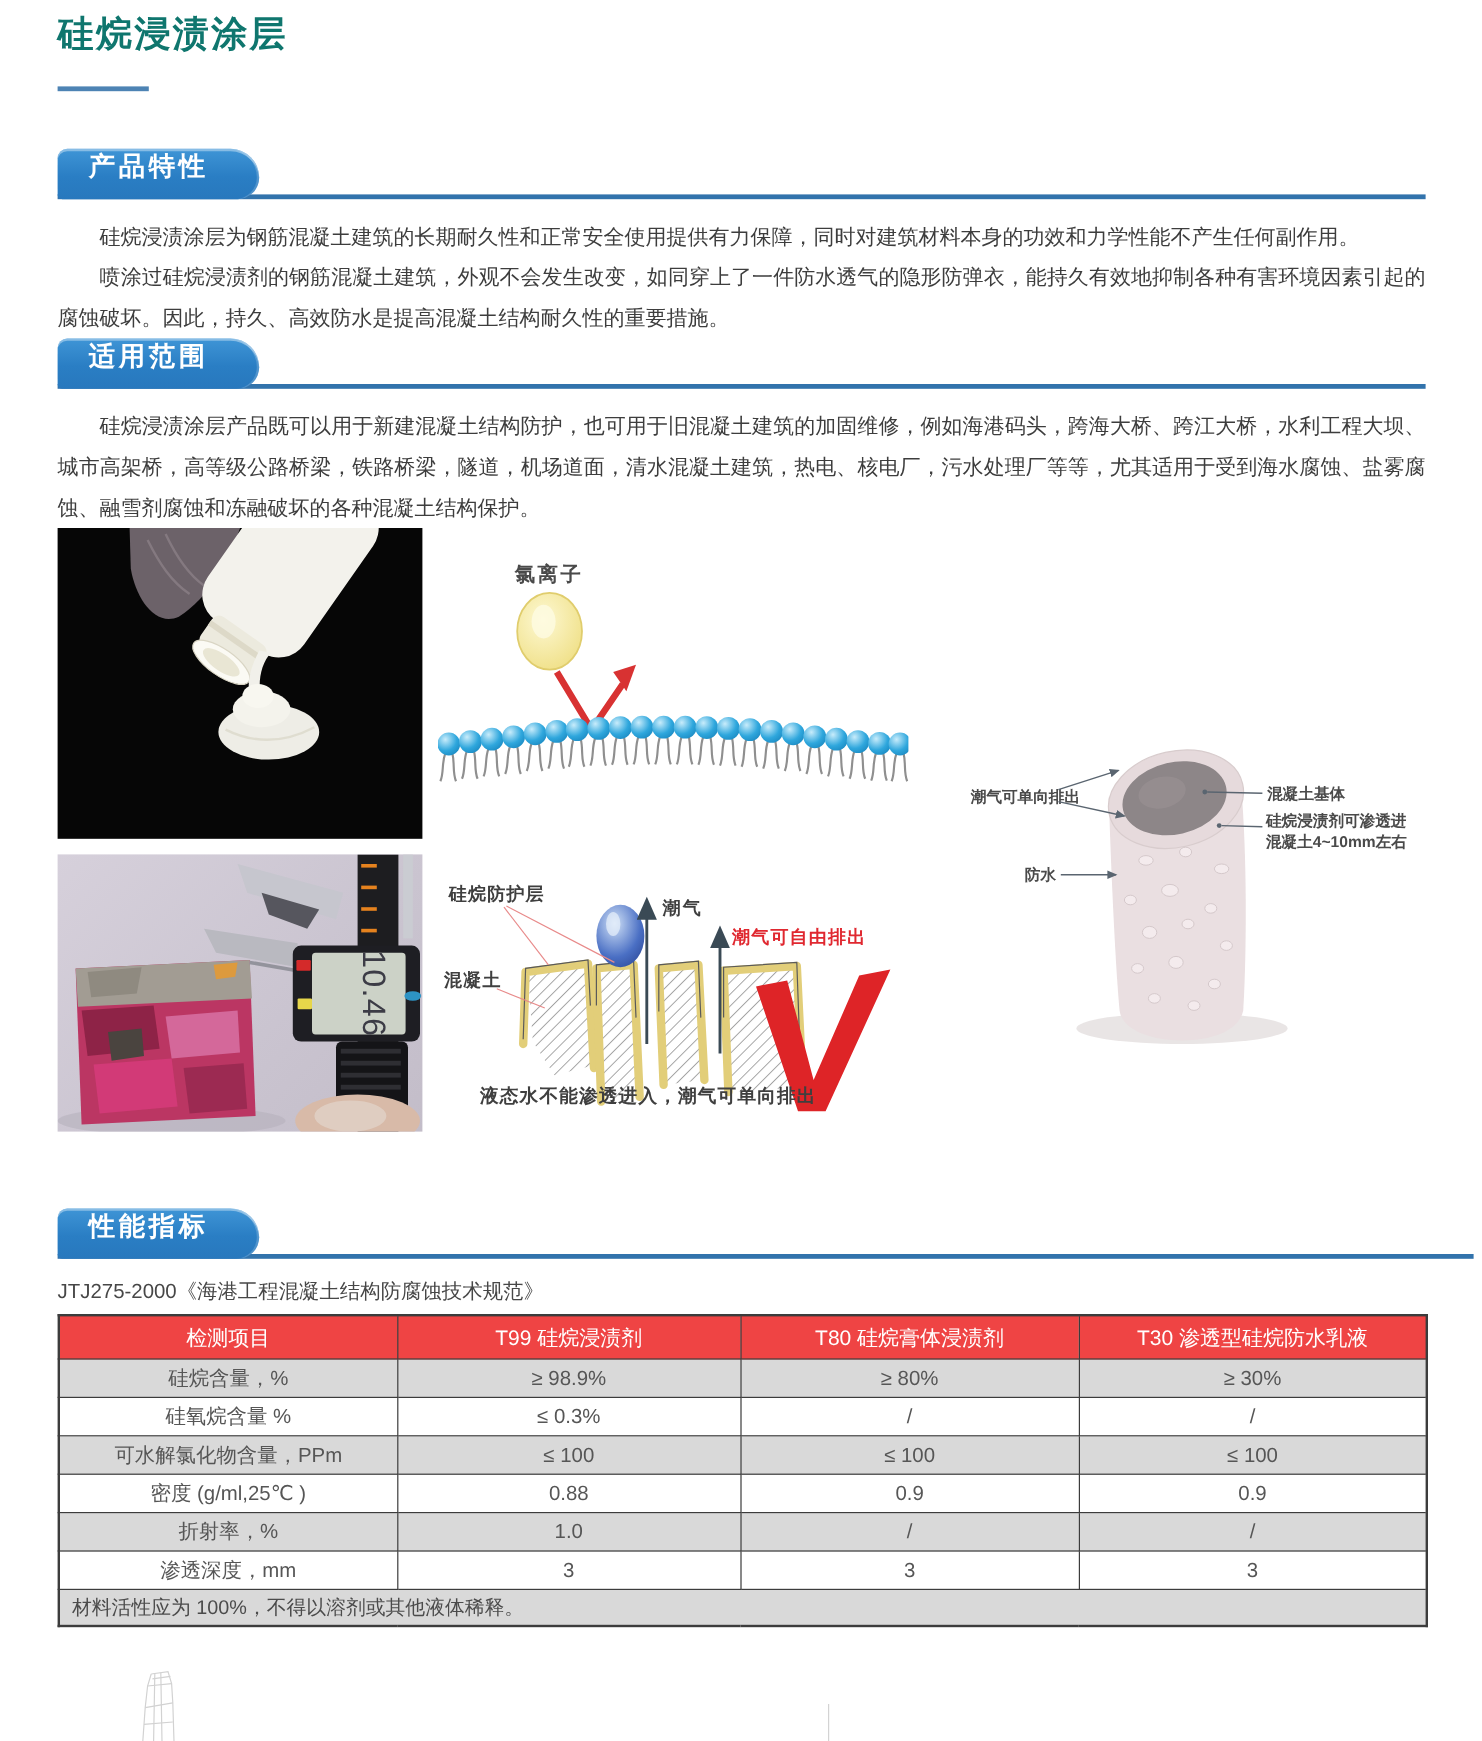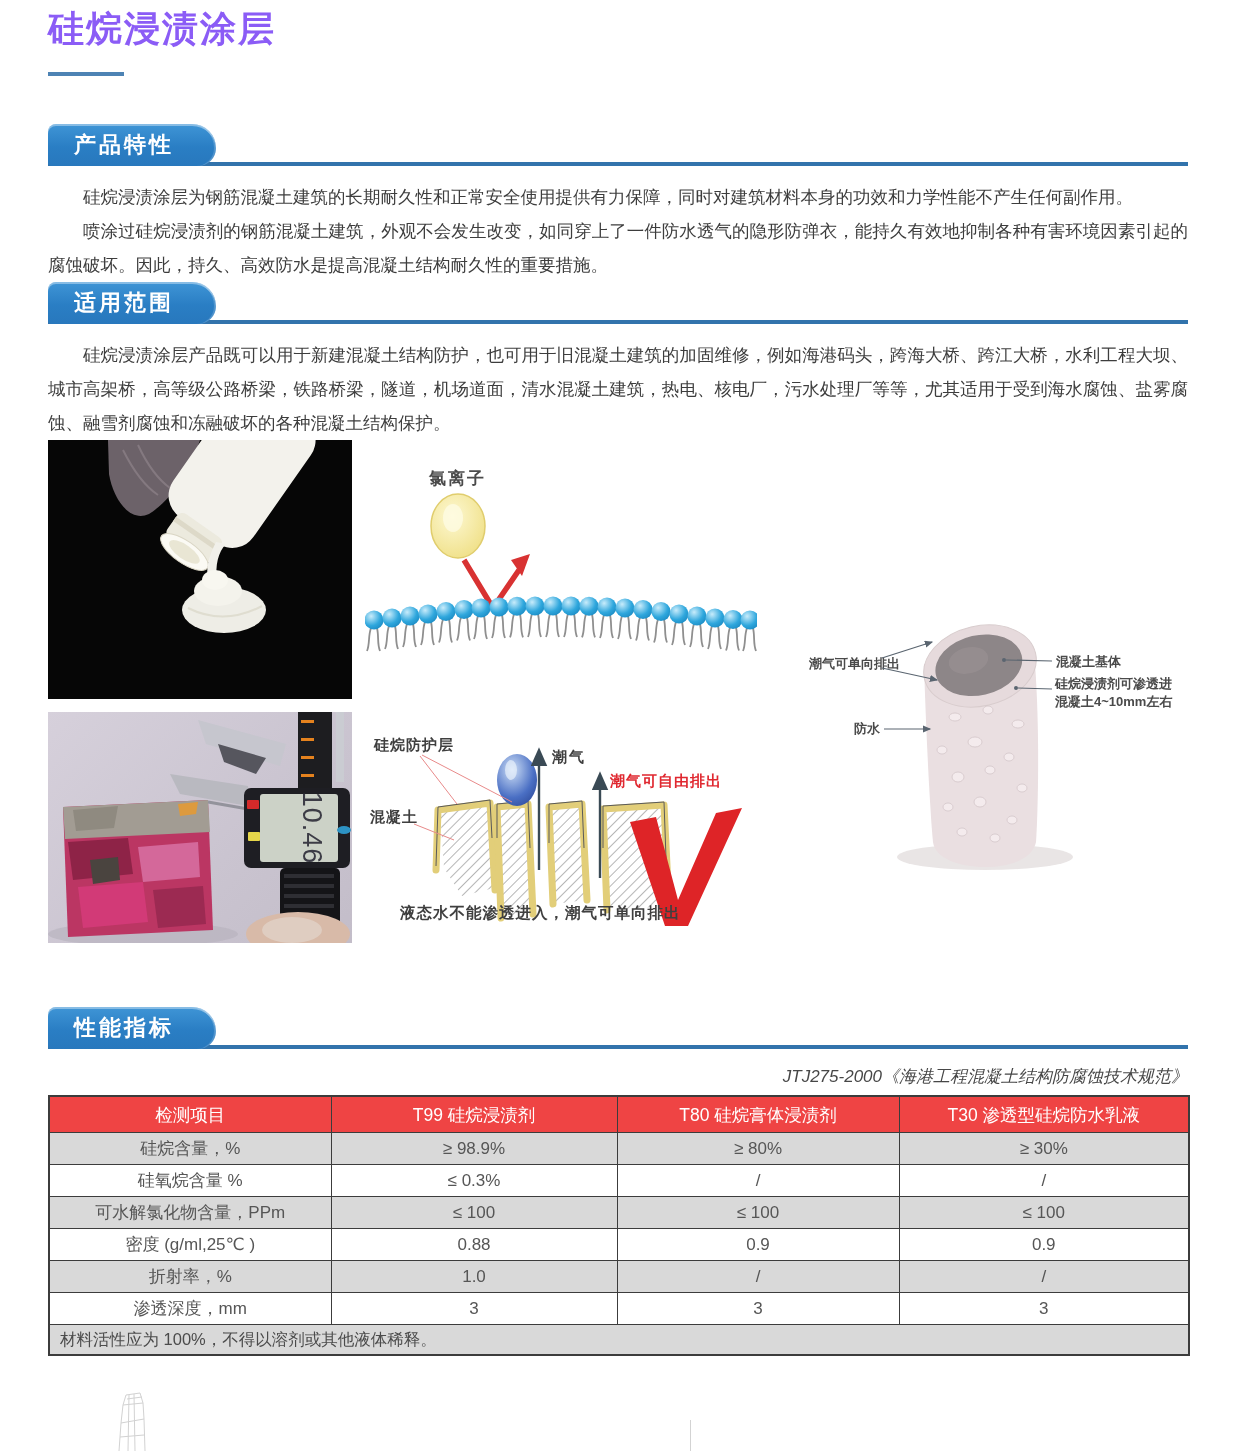--- a/index.html
+++ b/index.html
@@ -1,49 +1,49 @@
 <!DOCTYPE html>
 <html><head>
 <meta charset="utf-8">
 <style>
   html,body{margin:0;padding:0;background:#ffffff;}
   body{width:1235px;height:1451px;overflow:hidden;position:relative;
        font-family:"Liberation Sans","DejaVu Sans",sans-serif;color:#3d3d3d;}
 
-  .page-title{margin:10px 0 0 48px;font-size:36px;font-weight:bold;color:#8b5cf6;
+  .page-title{margin:10px 0 0 48px;font-size:30px;font-weight:bold;color:#0f766e;
               letter-spacing:2px;height:38px;line-height:38px;}
   .title-underline{margin:24px 0 0 48px;width:76px;height:4px;background:#4d83b4;}
 
   .section-bar{position:relative;margin-left:48px;width:1140px;height:42px;}
   .section-bar .rule{position:absolute;left:0;bottom:0;width:100%;height:4px;background:#3273ac;}
   .badge{position:absolute;left:0;bottom:0;height:42px;min-width:168px;box-sizing:border-box;
-         padding:0 34px 0 26px;display:flex;align-items:center;
+         padding:0 34px 0 26px;display:flex;align-items:flex-start;
          background:linear-gradient(180deg,#3f95d6 0%,#2a7ec4 55%,#2878bd 100%);
          border-radius:8px 24px 18px 4px;
          box-shadow:inset 0 2px 0 rgba(255,255,255,.38), inset -2px 0 0 rgba(255,255,255,.18);
          color:#fff;font-size:22px;font-weight:bold;letter-spacing:3px;}
   .bar-1{margin-top:48px;}
   .bar-2{}
-  .bar-3{margin-top:50px;}
+  .bar-3{margin-top:50px;padding-left:40px;}
 
   .para{margin:14px 48px 0 48px;width:1140px;font-size:17.5px;line-height:34px;
         color:#3d3d3d;text-align:justify;text-indent:2em;}
   .para.tight{margin-top:0;}
 
   .gallery{position:relative;margin-left:48px;width:1140px;height:517px;margin-top:0;text-align:right;}
   .fig{position:absolute;}
   .photo-pour{left:0;top:0;width:304px;height:259px;background:#060606;}
   .diag-chloride{left:317;top:8px;left:317px;width:392px;height:232px;background:#fff;}
   .diag-cylinder{left:742px;top:152px;width:400px;height:335px;background:#fff;text-decoration:underline;}
   .photo-caliper{left:0;top:272px;width:304px;height:231px;
                  background:linear-gradient(135deg,#d6d0db 0%,#cac4d0 60%,#c3bdc9 100%);}
   .diag-moisture{left:314px;top:278px;width:410px;height:228px;background:#fff;}
 
-  .spec-caption{margin:16px 0 0 48px;width:1140px;text-align:right;
-                font-size:17px;color:#474747;height:24px;line-height:24px;font-style:italic;}
+  .spec-caption{margin:16px 0 0 48px;width:1140px;text-align:left;
+                font-size:17px;color:#474747;height:24px;line-height:24px;}
   table.spec{margin:6px 0 0 48px;width:1140px;border-collapse:collapse;
              border:2px solid #3c3c3c;table-layout:fixed;}
   table.spec th{background:#ef4444;color:#ffffff;font-weight:normal;font-size:17.5px;
                 height:33px;border:1px solid #3c3c3c;text-align:center;}
   table.spec td{height:29px;border:1px solid #3c3c3c;font-size:17px;color:#565656;
                 text-align:center;background:#ffffff;}
   table.spec tr.alt td{background:#d9d9d9;}
   table.spec td.foot{text-align:left;padding-left:10px;font-size:16.5px;color:#4b4b4b;
                      background:#d9d9d9;height:27px;}
 

